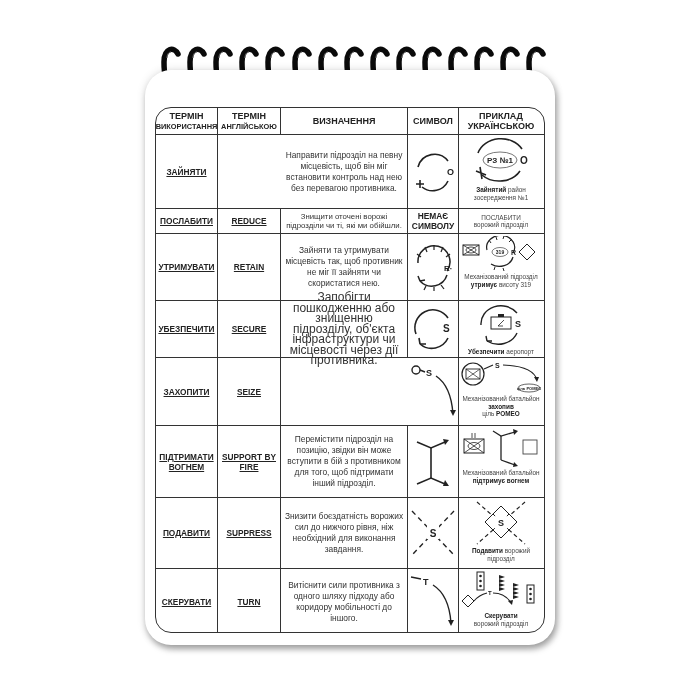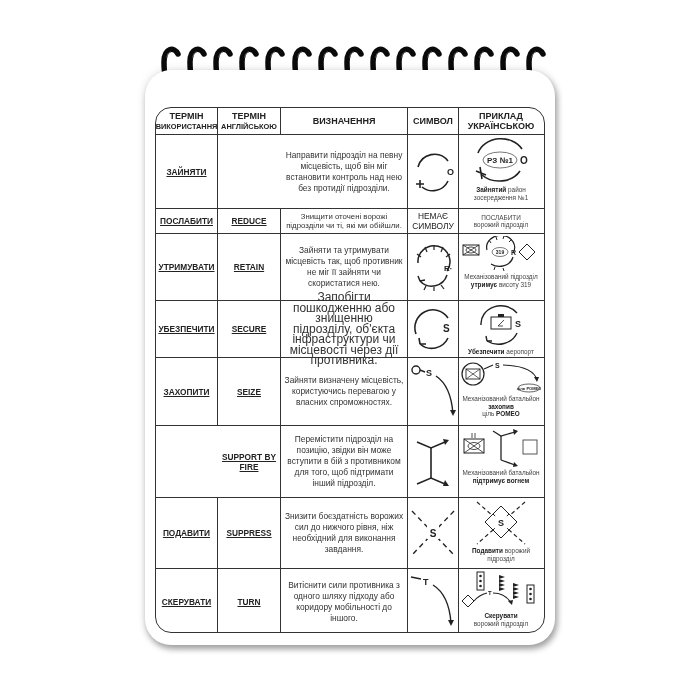--- a/index.html
+++ b/index.html
@@ -20,21 +20,21 @@
   .cell { position:absolute; top:0; height:100%; display:flex; align-items:center; justify-content:center; text-align:center; box-sizing:border-box; border-right:1px solid #333; }
   .c1 { left:0; width:62px; }
   .c2 { left:62px; width:63px; }
   .c3 { left:125px; width:127px; }
   .c4 { left:252px; width:51px; }
   .c5 { left:303px; width:84px; border-right:none; }
   .hdr { font-weight:bold; font-size:9px; line-height:10px; color:#222; }
   .hdr .small { font-size:7.4px; }
   .term { font-weight:bold; font-size:8.3px; line-height:10px;text-decoration:underline; }
   .def { font-size:8.4px; line-height:11px; color:#333; padding:0 3px; }
-  .nosym { font-weight:normal; font-size:8.4px; line-height:10px; }
+  .nosym { font-weight:bold; font-size:8.4px; line-height:10px; }
   .ex { flex-direction:column; justify-content:flex-start; padding-top:2px; }
   .ex svg { display:block; }
   .cap { font-size:6.4px; line-height:7.5px; color:#444; margin-top:1px; }
   .cap b { color:#222; }
   .sym svg { display:block; }
 </style>
 </head>
 <body>
 
 <div class="rings" id="rings">
@@ -132,21 +132,21 @@
     <div class="cell c4 hdr">
         <span>СИМВОЛ</span>
       </div>
     <div class="cell c5 hdr">
         <div><span>ПРИКЛАД</span><br><span>УКРАЇНСЬКОЮ</span></div>
       </div>
   </div>
 
   <div class="row" style="top:27px;height:74px;">
     <div class="cell c1 term">ЗАЙНЯТИ</div>
-    <div class="cell c3 def">Направити підрозділ на певну місцевість, щоб він міг встановити контроль над нею без протидії підрозділи.</div>
+    <div class="cell c3 def">Направити підрозділ на певну місцевість, щоб він міг встановити контроль над нею без перевагою противника.</div>
     <div class="cell c4 sym">
       <svg width="46" height="50" viewBox="0 0 46 50">
         <path d="M8 20 A17 17 0 0 1 38 14" fill="none" stroke="#222" stroke-width="1.6"></path>
         <path d="M12 40 A17 17 0 0 0 38 34" fill="none" stroke="#222" stroke-width="1.6"></path>
         <text x="37" y="28" font-size="9" font-weight="bold" font-family="Liberation Sans, sans-serif" fill="#222">O</text>
         <path d="M6 37 L14 37 M10 33 L10 41" stroke="#222" stroke-width="1.6"></path>
       </svg>
     </div>
     <div class="cell c5 ex">
       <svg width="74" height="48" viewBox="0 0 74 48">
@@ -239,21 +239,20 @@
         <path d="M27 23 L33 17 M27 23 L32 23" stroke="#222" stroke-width="0.8"></path>
         <text x="44" y="24" font-size="9" font-weight="bold" font-family="Liberation Sans, sans-serif" fill="#222">S</text>
       </svg>
       <div class="cap"><b>Убезпечити</b><span> аеропорт</span></div>
     </div>
   </div>
 
   <div class="row" style="top:250px;height:68px;">
     <div class="cell c1 term">ЗАХОПИТИ</div>
     <div class="cell c2 term">SEIZE</div>
-    <div class="cell c3 def">Зайняти визначену місцевість, користуючись перевагою у власних спроможностях.</div>
     <div class="cell c4 sym">
       <svg width="48" height="60" viewBox="0 0 48 60">
         <circle cx="7" cy="8" r="4" fill="none" stroke="#222" stroke-width="1.4"></circle>
         <path d="M11 8 L16 10" stroke="#222" stroke-width="1.4"></path>
         <text x="17" y="14" font-size="9" font-weight="bold" font-family="Liberation Sans, sans-serif" fill="#222">S</text>
         <path d="M27 14 Q42 24 44 52" fill="none" stroke="#222" stroke-width="1.4"></path>
         <path d="M44 54 L41 48 L47 48 Z" fill="#222"></path>
       </svg>
     </div>
     <div class="cell c5 ex">
@@ -266,20 +265,21 @@
         <path d="M42 5 Q72 6 76 20" fill="none" stroke="#222" stroke-width="1.1"></path>
         <path d="M76 22 L73 17 L78 17 Z" fill="#222"></path>
         <ellipse cx="68" cy="28" rx="11" ry="4" fill="#fff" stroke="#222" stroke-width="0.7"></ellipse>
         <text x="68" y="30" text-anchor="middle" font-size="4" font-weight="bold" font-family="Liberation Sans, sans-serif" fill="#222">ціль РОМЕО</text>
       </svg>
       <div class="cap"><span>Механізований батальйон </span><b>захопив</b><br><span> ціль </span><b>РОМЕО</b></div>
     </div>
   </div>
 
   <div class="row" style="top:318px;height:72px;">
+    <div class="cell c1 term">ПІДТРИМАТИ ВОГНЕМ</div>
     <div class="cell c3 def">Перемістити підрозділ на позицію, звідки він може вступити в бій з противником для того, щоб підтримати інший підрозділ.</div>
     <div class="cell c2 term">SUPPORT BY FIRE</div>
     <div class="cell c4 sym">
       <svg width="44" height="56" viewBox="0 0 44 56">
         <path d="M20 14 L20 44" stroke="#222" stroke-width="1.6"></path>
         <path d="M6 8 L20 14 L34 8" fill="none" stroke="#222" stroke-width="1.6"></path>
         <path d="M6 50 L20 44 L34 50" fill="none" stroke="#222" stroke-width="1.6"></path>
         <path d="M38 6 L32 5 L34 11 Z" fill="#222"></path>
         <path d="M38 52 L34 46 L32 52 Z" fill="#222"></path>
       </svg>

